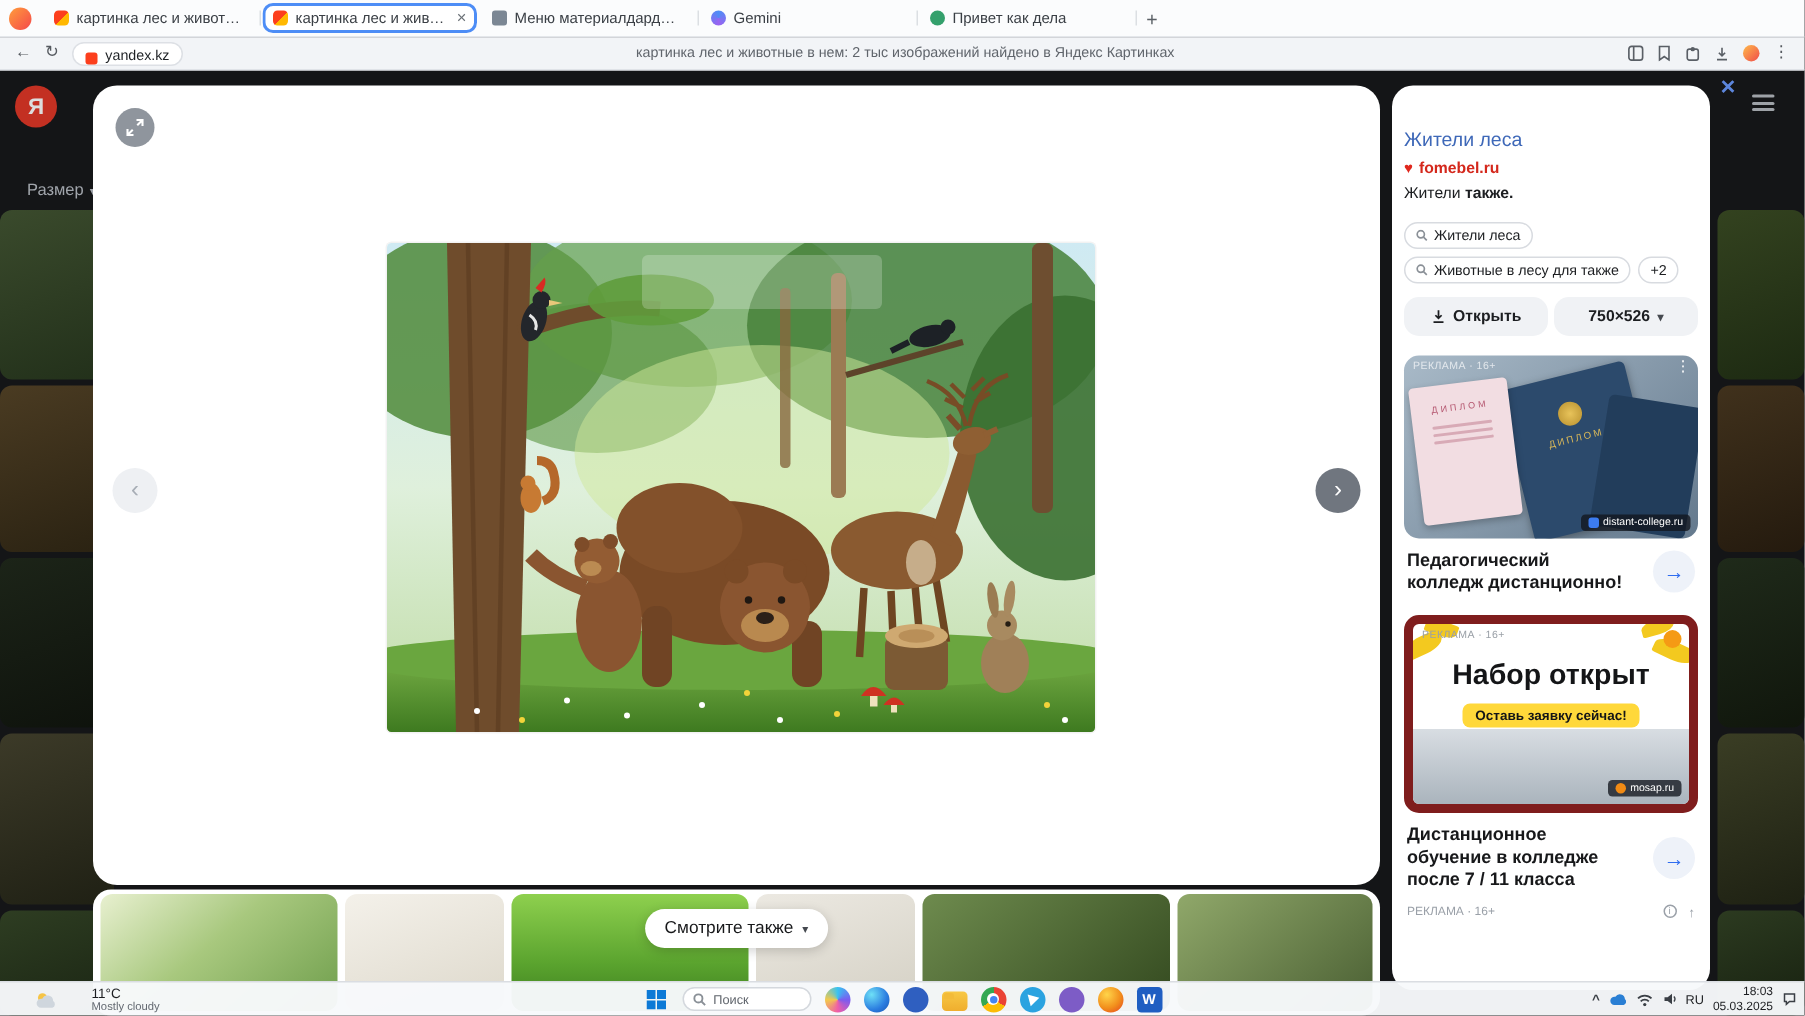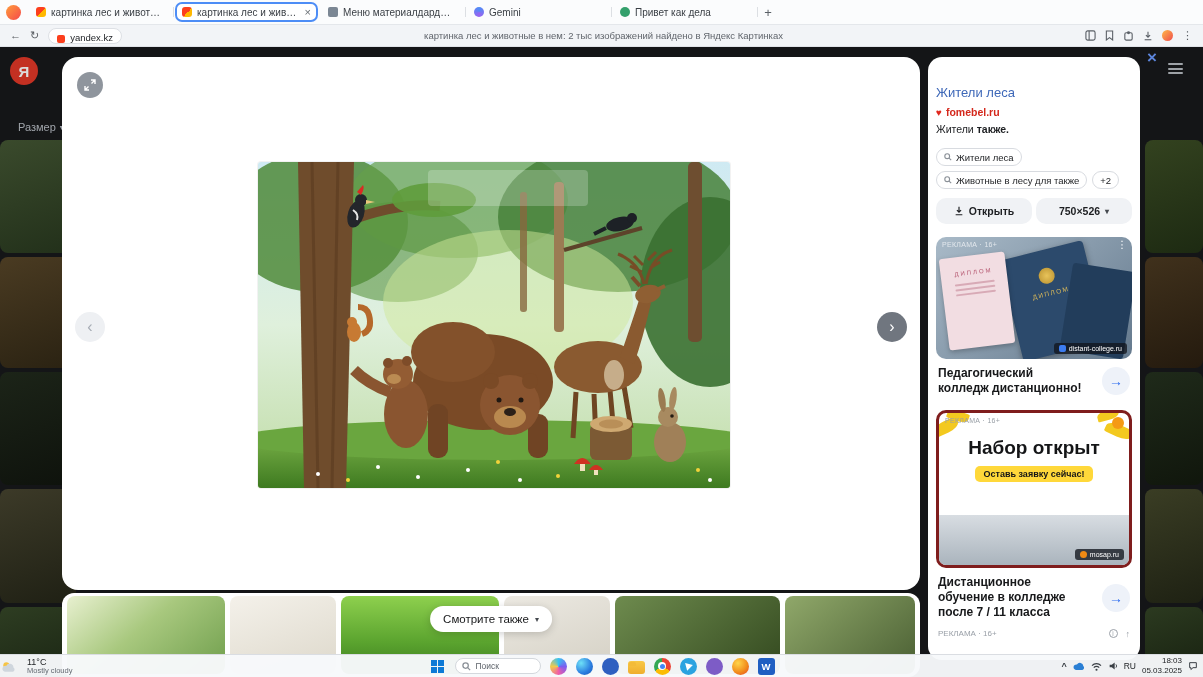--- a/index.html
+++ b/index.html
@@ -68,21 +68,21 @@
   .pinkdoc{position:absolute;width:66px;height:92px;background:#f2dde2;left:8px;top:18px;transform:rotate(-7deg);border-radius:3px;padding-top:14px;box-shadow:0 2px 5px rgba(0,0,0,.25)}
   .pink-txt{color:#b4556e;font-size:6px;text-align:center;letter-spacing:2px}
   .pink-lines{margin:7px auto 0;width:40px}
   .pink-lines i{display:block;height:2px;background:#d8aab6;margin-bottom:3px;border-radius:1px}
   .wm{position:absolute;bottom:5px;right:5px;background:rgba(18,22,30,.78);color:#fff;font-size:7px;padding:2px 5px;border-radius:3px;display:flex;align-items:center;gap:3px;z-index:5}
   .wm .sq{width:7px;height:7px;border-radius:2px;background:#3c7cf0;flex:none}
   .wm .sq.orange{background:#f08a14;border-radius:50%}
   .ad-cap{display:flex;align-items:center;margin-top:7px;padding:0 2px}
   .ad-title{font-size:12px;font-weight:bold;color:#17181a;line-height:1.28;width:146px}
   .ad-arrow{margin-left:auto;width:28px;height:28px;border-radius:50%;background:#eef2f9;color:#2f6df0;font-size:14px;display:flex;align-items:center;justify-content:center}
-  .ad2-img{position:relative;height:158px;border-radius:10px;overflow:hidden;background:#fff;border:3px solid #7f1d1d}
+  .ad2-img{position:relative;height:132px;border-radius:10px;overflow:hidden;background:#fff;border:6px solid #7f1d1d}
   .ad2-badge{position:absolute;top:4px;left:6px;font-size:7px;color:#9aa0a7;letter-spacing:.3px;z-index:6}
   .leaf{position:absolute;background:#f3c91f;border-radius:50% 10% 50% 10%;z-index:1}
   .lf1{left:-6px;top:8px;width:26px;height:12px;transform:rotate(-25deg)}
   .lf2{left:8px;top:-2px;width:22px;height:10px;transform:rotate(20deg)}
   .lf3{right:-4px;top:12px;width:28px;height:12px;transform:rotate(25deg)}
   .lf4{right:10px;top:-3px;width:22px;height:10px;transform:rotate(-15deg)}
   .ad2-logo{position:absolute;top:4px;right:5px;width:12px;height:12px;border-radius:50%;background:#f59a14;z-index:6}
   .ad2-head{position:relative;z-index:4;text-align:center;margin-top:24px;font-size:19px;font-weight:800;color:#141517}
   .ad2-cta{position:relative;z-index:4;display:block;margin:7px auto 0;width:max-content;background:#ffd83a;border-radius:5px;font-size:9px;font-weight:bold;color:#141517;padding:3px 9px}
   .photo{position:absolute;left:0;right:0;bottom:0;height:50px;background:linear-gradient(180deg,#d8dde2,#aab4bd)}
@@ -91,21 +91,21 @@
   .ph-body{width:26px;height:26px;border-radius:9px 9px 0 0}
   .ads-footer{display:flex;align-items:center;margin-top:8px;font-size:8px;color:#9aa0a8;padding:0 2px}
   .foot-icons{margin-left:auto;display:flex;gap:8px;align-items:center;color:#9aa0a8;font-size:9px}
   .circle-i{width:9px;height:9px;border:1px solid #9aa0a8;border-radius:50%;font-size:6.5px;display:flex;align-items:center;justify-content:center;font-style:normal}
   
   .strip{position:absolute;left:62px;top:546px;width:858px;height:84px;background:#fff;border-radius:12px;padding:3px 5px;display:flex;gap:5px;overflow:hidden}
   .sthumb{height:100%;border-radius:8px;flex:none}
   .pill{position:absolute;left:50%;top:13px;transform:translateX(-50%);background:#fff;height:26px;border-radius:14px;padding:0 13px;display:flex;align-items:center;gap:6px;font-size:11.5px;color:#17181a;box-shadow:0 2px 8px rgba(0,0,0,.18);z-index:5;white-space:nowrap}
   
   .taskbar{position:absolute;left:0;top:654px;width:1203px;height:23px;background:rgba(247,249,251,.97);border-top:1px solid #dadde2;display:flex;align-items:center;z-index:80}
-  .weather{position:absolute;left:1px;display:flex;align-items:center;gap:10px}
+  .weather{position:absolute;left:23px;display:flex;align-items:center;gap:22px}
   .wtxt .t{font-size:9px;color:#1c1e21;line-height:1.15}
   .wtxt .d{font-size:7.5px;color:#646a72;line-height:1.15}
   .tb-center{margin:0 auto;display:flex;align-items:center;gap:9px}
   .tb-search{width:86px;height:16px;background:#fff;border:1px solid #d4d8dd;border-radius:8px;display:flex;align-items:center;gap:5px;padding:0 6px;font-size:8.5px;color:#60656c}
   .app{width:17px;height:17px;border-radius:4px;flex:none;display:flex;align-items:center;justify-content:center;position:relative}
   .ic-copilot{border-radius:50%;background:conic-gradient(#37c3f2,#7a5cf0,#ef5da8,#f2c94c,#37c3f2)}
   .ic-edge{border-radius:50%;background:radial-gradient(circle at 30% 30%,#6ee0f7,#2b7de0 60%,#1a55b0)}
   .ic-mail{border-radius:50%;background:#2f5fc0}
   .ic-folder{background:linear-gradient(#f8c845,#efae2e);border-radius:3px;height:13px;margin-top:3px}
   .ic-folder:before{content:"";position:absolute;top:1px;left:1px;width:7px;height:4px;background:#f3bb39;border-radius:2px 2px 0 0}

